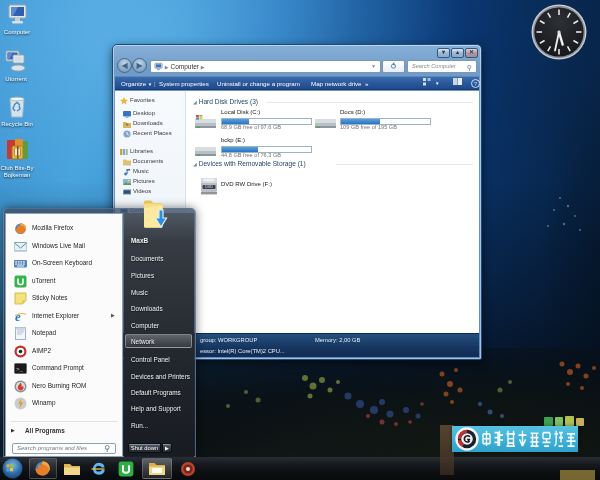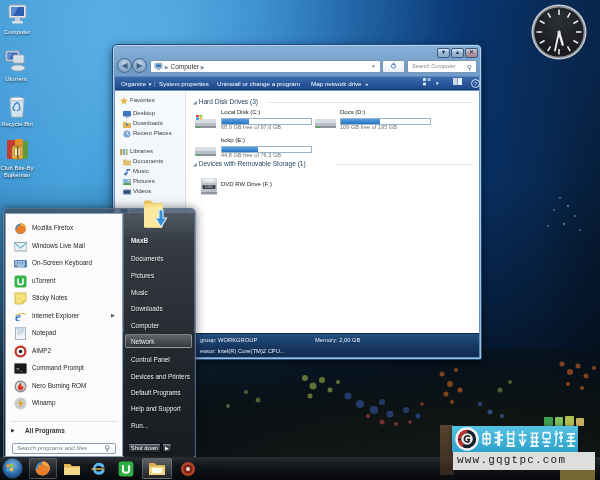--- a/index.html
+++ b/index.html
@@ -576,14 +576,13 @@
           <path d="M1 2 L8 2 M1 2 L1 7 M8 2 L8 7 M1 7 L8 7 M4.5 7 L4.5 10 M0.5 10 L8.5 10 M2 13 L7 13"></path>
         </g>
   <g transform="translate(73,1)">
           <path d="M0.5 3 L4 3 M2.2 0.5 L2.2 9 Q2.2 12 0.5 13 M5 2 L9 2 M7 2 L7 10 M5 6 L9 6 M4.5 13 L9 13"></path>
         </g>
   <g transform="translate(85,1)">
           <path d="M1 3 L9 3 M2 6 L8 6 M0.5 9 L9.5 9 M5 3 L5 13 M1.5 13 L8.5 13"></path>
         </g>
  </g>
 </svg>
-<div id="wmw">www.gqgtpc.com</div>
 </div>
 
 </body></html>

